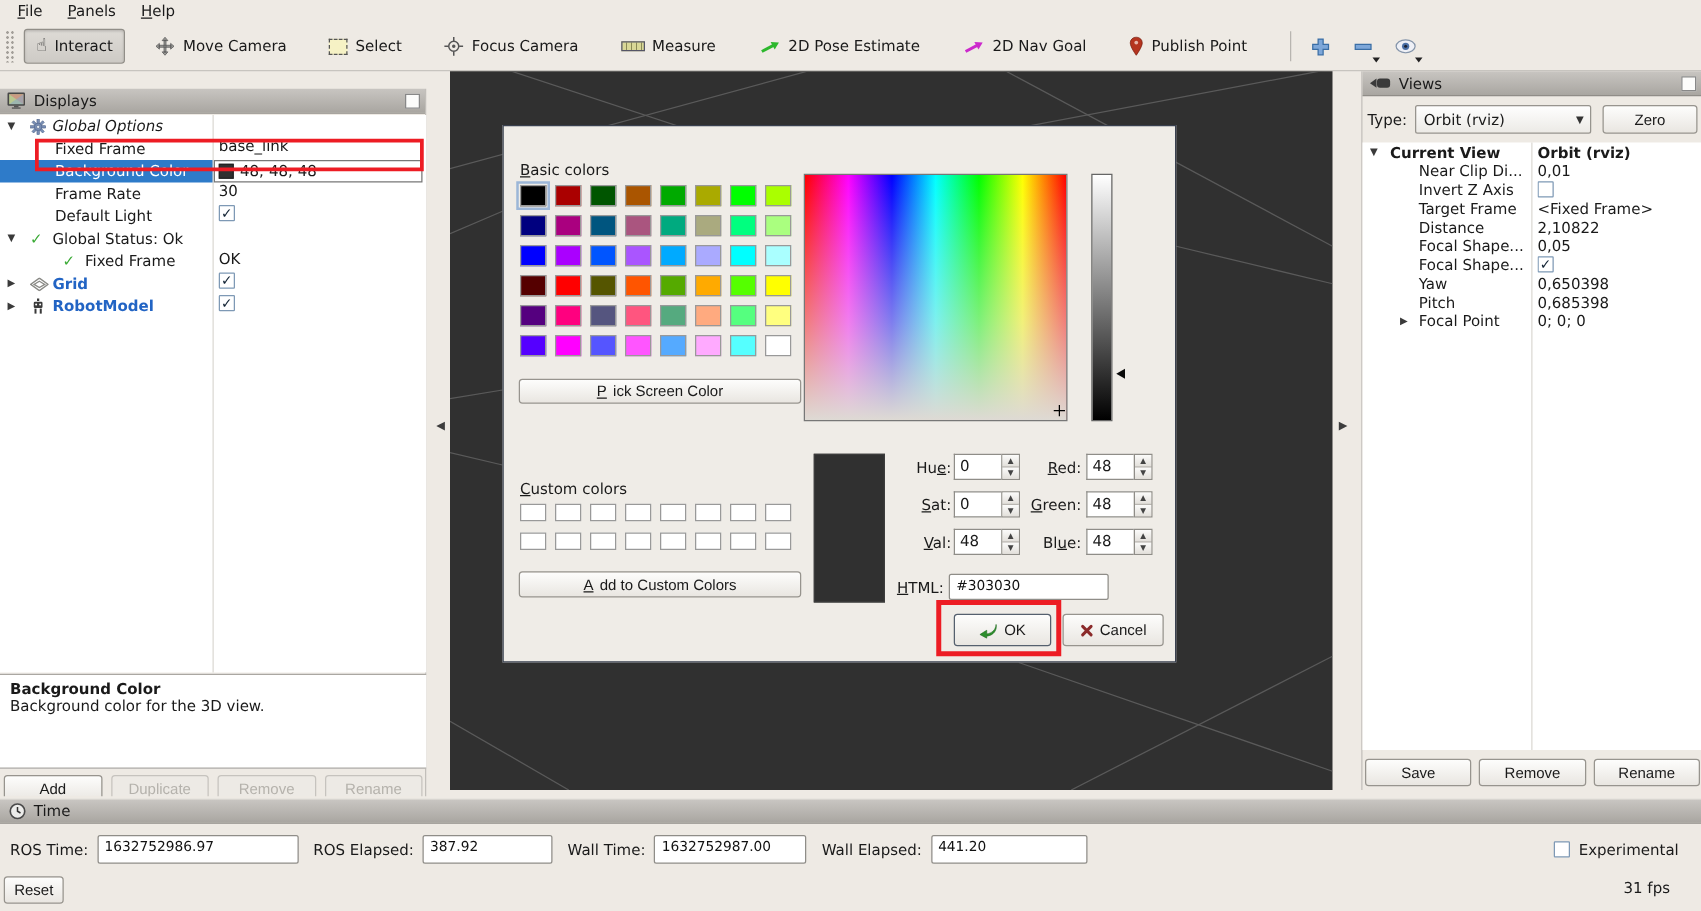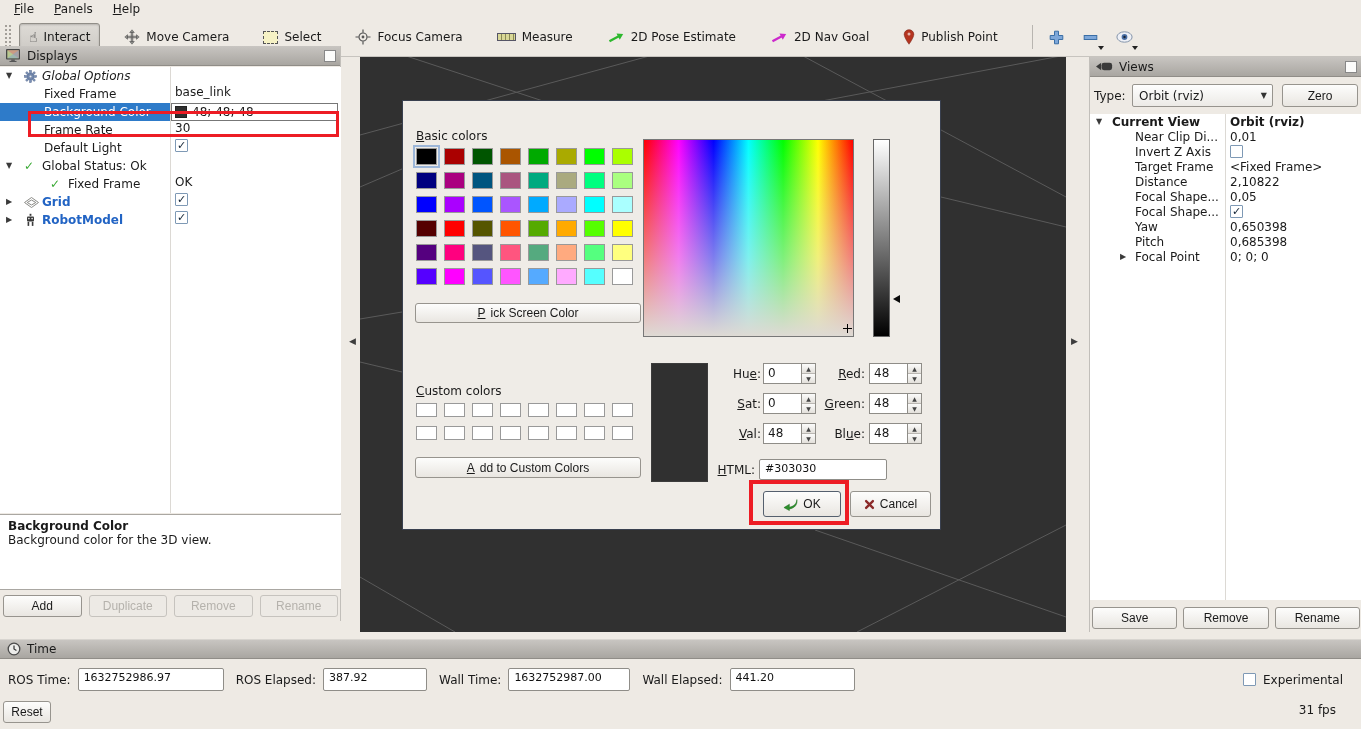--- a/index.html
+++ b/index.html
@@ -34,21 +34,21 @@
   .btn.disabled { color:#b5b2ac; border-color:#c6c3be; background:#edeae5; }
   .field { background:#fff; border:1px solid #8f8d88; border-radius:2px; padding:2px 5px; font-size:11px; font-family:"DejaVu Sans",sans-serif; color:#111; overflow:hidden; white-space:nowrap; }
   .checkbox { width:13px; height:13px; background:#fff; border:1px solid #7e99b5; border-radius:1px; display:inline-flex; align-items:center; justify-content:center; font-size:11px; color:#123; line-height:1; }
   .panel-header { position:absolute; left:0; top:0; width:100%; height:20px; display:flex; align-items:center; gap:6px; padding:0 5px;
     background:linear-gradient(#c8c5c1,#a9a6a1); border-bottom:1px solid #908d88; }
   .float-btn { position:absolute; right:4px; top:4px; width:12px; height:12px; background:#fcfcfb; border:1px solid #888; }
   .panel { position:absolute; background:#eeeae4; }
   .expander { font-size:8px; color:#3a3a3a; line-height:1; }
 
   
-  #displays-panel { left:0; top:46px; width:341px; height:575px; border-right:1px solid #c2bfba; }
+  #displays-panel { left:0; top:71px; width:341px; height:575px; border-right:1px solid #c2bfba; }
   #displays-tree { position:absolute; left:0; top:21px; width:341px; height:446px; background:#fff; }
   #displays-divider { position:absolute; left:170px; top:21px; width:1px; height:446px; background:#dcd9d4; }
   .trow { position:relative; height:18px; }
   .trow .cell-label { position:absolute; left:0; top:0; width:171px; height:18px; display:flex; align-items:center; }
   .trow.selected .cell-label { background:var(--selection); color:#fff; }
   .trow .cell-value { position:absolute; left:175px; top:0; right:2px; height:18px; display:flex; align-items:flex-start; gap:4px; }
   .trow .lbl { white-space:nowrap; overflow:hidden; }
   .link-blue { color:var(--link-blue); font-weight:bold; }
   .green-check { color:var(--status-green); font-weight:bold; font-size:12px; line-height:1; }
   .value-editor { display:flex; align-items:center; gap:5px; background:#fff; border:1px solid #777; height:18px; padding:0 3px; position:absolute; left:171px; right:3px; top:0; }
@@ -674,21 +674,21 @@
               <circle cx="7" cy="7" r="5.8" fill="#ececea" stroke="#4a4a4a" stroke-width="1.3"></circle>
               <path d="M7 3.6V7l2.4 1.4" stroke="#333" stroke-width="1.2" fill="none"></path>
             </svg>
           </span>
         </span>
       <span>Time</span>
     </div>
     <div id="time-fields">
         <div class="time-pair">
           <span class="tp-label">ROS Time:</span>
-          <div class="field" style="width: 146px;">1632752986.97</div>
+          <div class="field" style="width: 161px;">1632752986.97</div>
         </div>
         <div class="time-pair">
           <span class="tp-label">ROS Elapsed:</span>
           <div class="field" style="width: 104px;">387.92</div>
         </div>
         <div class="time-pair">
           <span class="tp-label">Wall Time:</span>
           <div class="field" style="width: 122px;">1632752987.00</div>
         </div>
         <div class="time-pair">

